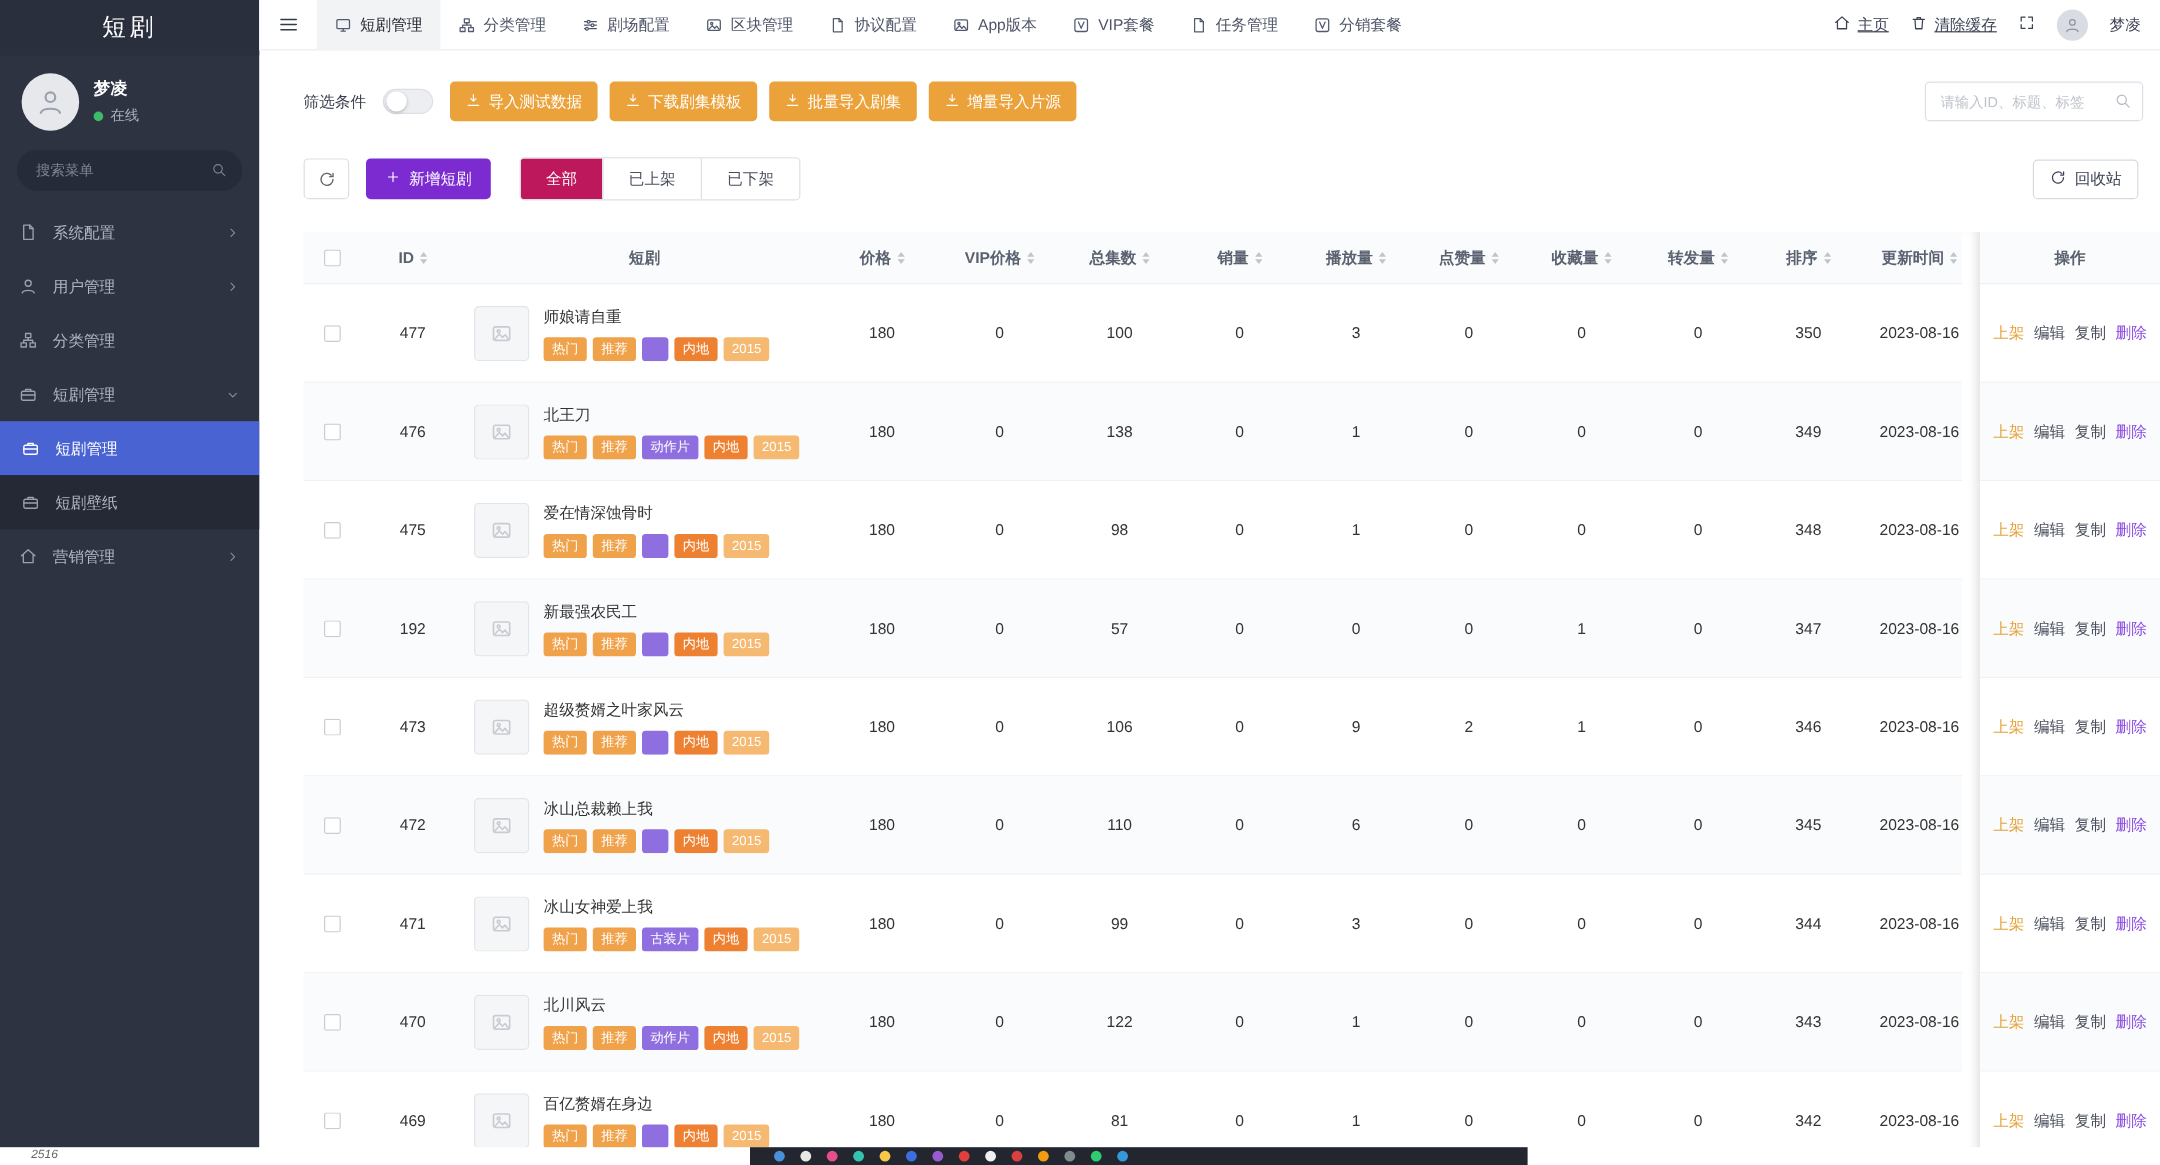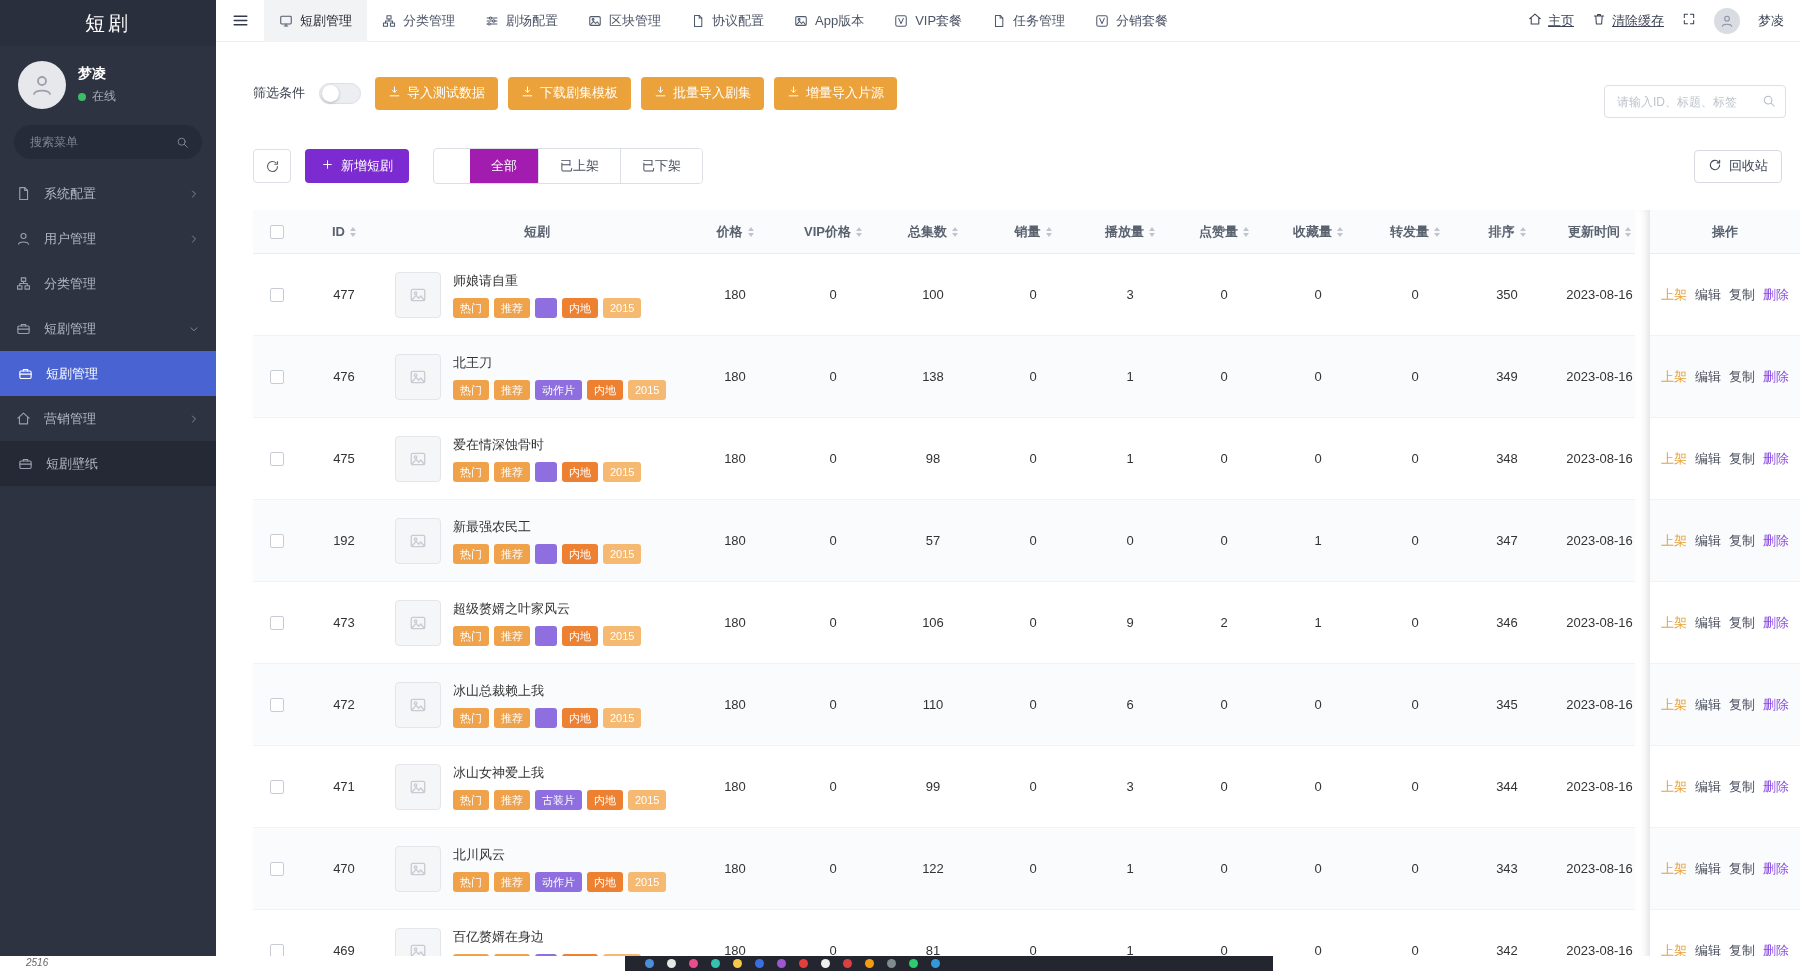--- a/index.html
+++ b/index.html
@@ -39,32 +39,32 @@
   .nav-action { display:flex; align-items:center; gap:6px; cursor:pointer;text-decoration:underline; }
   .nav-avatar { width:26px; height:26px; border-radius:50%; background:#d9dce2; color:#8c93a0; display:flex; align-items:center; justify-content:center; }
 
   
   .content { flex:1; padding-left:37px; position:relative; overflow:hidden; }
   .filter-row { display:flex; align-items:center; gap:14px; padding:26px 14px 0 0; }
   .filter-label { font-size:13px; color:#3a3f4c; }
   .toggle { width:42px; height:21px; background:#eceef1; border:1px solid #dcdfe6; border-radius:11px; position:relative; cursor:pointer; }
   .toggle .knob { position:absolute; width:17px; height:17px; left:2px; top:1px; background:#fff; border-radius:50%; box-shadow:0 1px 3px rgba(0,0,0,.25); }
   .btn-orange { background:#eca23b; color:#fff; border:none; height:33px; padding:0 13px; border-radius:4px; font-size:13px; display:inline-flex; align-items:center; gap:6px; cursor:pointer; }
-  .top-search { margin-left:auto; position:relative; width:182px;margin-top:17px; }
+  .top-search { margin-left:auto; position:relative; width:182px; }
   .top-search input { width:100%; height:33px; border:1px solid #dcdfe6; border-radius:4px; padding:0 32px 0 12px; font-size:12px; color:#333; outline:none; }
   .top-search input::placeholder { color:#bfc4cc; }
   .top-search .s-icon { position:absolute; right:10px; top:9px; color:#b6bcc6; }
 
   .toolbar { display:flex; align-items:center; gap:14px; margin-top:30px; padding-right:18px; }
   .btn-refresh { width:38px; height:34px; border:1px solid #dcdfe6; border-radius:4px; background:#fff; color:#606266; display:flex; align-items:center; justify-content:center; cursor:pointer; }
   .btn-add { background:#7b2bd0; color:#fff; border:none; height:34px; padding:0 16px; border-radius:4px; font-size:13px; display:inline-flex; align-items:center; gap:7px; cursor:pointer; }
   .seg { display:flex; border:1px solid #dcdfe6; border-radius:4px; overflow:hidden; margin-left:10px; }
   .seg-item { height:34px; padding:0 21px; display:flex; align-items:center; font-size:13px; color:#4a4f5d; background:#fff; border-left:1px solid #dcdfe6; cursor:pointer; }
   .seg-item:first-child { border-left:none; }
-  .seg-item.active { background:#a21caf; color:#fff;margin-left:36px; }
+  .seg-item.active { background:#be185d; color:#fff; }
   .btn-recycle { margin-left:auto; height:33px; border:1px solid #d7dae0; border-radius:4px; background:#fff; display:inline-flex; gap:7px; align-items:center; padding:0 13px; font-size:13px; color:#3c4354; cursor:pointer; }
 
   
   .table-wrap { margin-top:26px; position:relative; }
   .t-head { display:flex; align-items:center; height:44px; background:#fafbfc; border-bottom:1px solid #ebedf0; }
   .t-head .cell { color:#5a6270; font-weight:bold; font-size:13px; }
   .t-row { display:flex; align-items:center; height:82px; border-bottom:1px solid #f1f2f4; background:#fff; }
   .t-row:nth-child(even) { background:#fafbfc; }
   .cell { flex-shrink:0; display:flex; align-items:center; justify-content:center; font-size:13px; color:#333; overflow:hidden; white-space:nowrap; }
   .c-check .checkbox, .t-head .checkbox { width:14px; height:14px; border:1px solid #c8ccd4; border-radius:2px; background:#fff; cursor:pointer; }
@@ -178,41 +178,41 @@
         </div>
         <div class="menu-item sub active">
           <span class="mi-icon">
             <svg viewBox="0 0 24 24" width="15" height="15" fill="none" stroke="currentColor" stroke-width="1.8" stroke-linecap="round" stroke-linejoin="round">
               <rect x="3" y="8" width="18" height="12" rx="2"></rect>
               <path d="M8.5 8V5.5h7V8M3 13h18"></path>
             </svg>
           </span>
            <span class="mi-label">短剧管理</span>
         </div>
-        <div class="menu-item">
-          <span class="mi-icon">
-            <svg viewBox="0 0 24 24" width="15" height="15" fill="none" stroke="currentColor" stroke-width="1.8" stroke-linecap="round" stroke-linejoin="round">
-              <path d="M3 11.5L12 3.5l9 8M5.5 10v10.5h13V10"></path>
-            </svg>
-          </span>
-           <span class="mi-label">营销管理</span>
-          <span class="chev">
-            <svg viewBox="0 0 24 24" width="12" height="12" fill="none" stroke="currentColor" stroke-width="1.8" stroke-linecap="round" stroke-linejoin="round">
-              <path d="M9 6l6 6-6 6"></path>
-            </svg>
-          </span>
-        </div>
         <div class="menu-item sub">
           <span class="mi-icon">
             <svg viewBox="0 0 24 24" width="15" height="15" fill="none" stroke="currentColor" stroke-width="1.8" stroke-linecap="round" stroke-linejoin="round">
               <rect x="3" y="8" width="18" height="12" rx="2"></rect>
               <path d="M8.5 8V5.5h7V8M3 13h18"></path>
             </svg>
           </span>
            <span class="mi-label">短剧壁纸</span>
+        </div>
+        <div class="menu-item">
+          <span class="mi-icon">
+            <svg viewBox="0 0 24 24" width="15" height="15" fill="none" stroke="currentColor" stroke-width="1.8" stroke-linecap="round" stroke-linejoin="round">
+              <path d="M3 11.5L12 3.5l9 8M5.5 10v10.5h13V10"></path>
+            </svg>
+          </span>
+           <span class="mi-label">营销管理</span>
+          <span class="chev">
+            <svg viewBox="0 0 24 24" width="12" height="12" fill="none" stroke="currentColor" stroke-width="1.8" stroke-linecap="round" stroke-linejoin="round">
+              <path d="M9 6l6 6-6 6"></path>
+            </svg>
+          </span>
         </div>
       </nav>
   </aside>
 
   <div class="main">
 
     <header class="navbar">
       <button class="hamburger" id="hamburger">
           <svg viewBox="0 0 24 24" width="17" height="17" fill="none" stroke="currentColor" stroke-width="1.8" stroke-linecap="round" stroke-linejoin="round">
             <path d="M3 6h18M3 12h18M3 18h18"></path>

